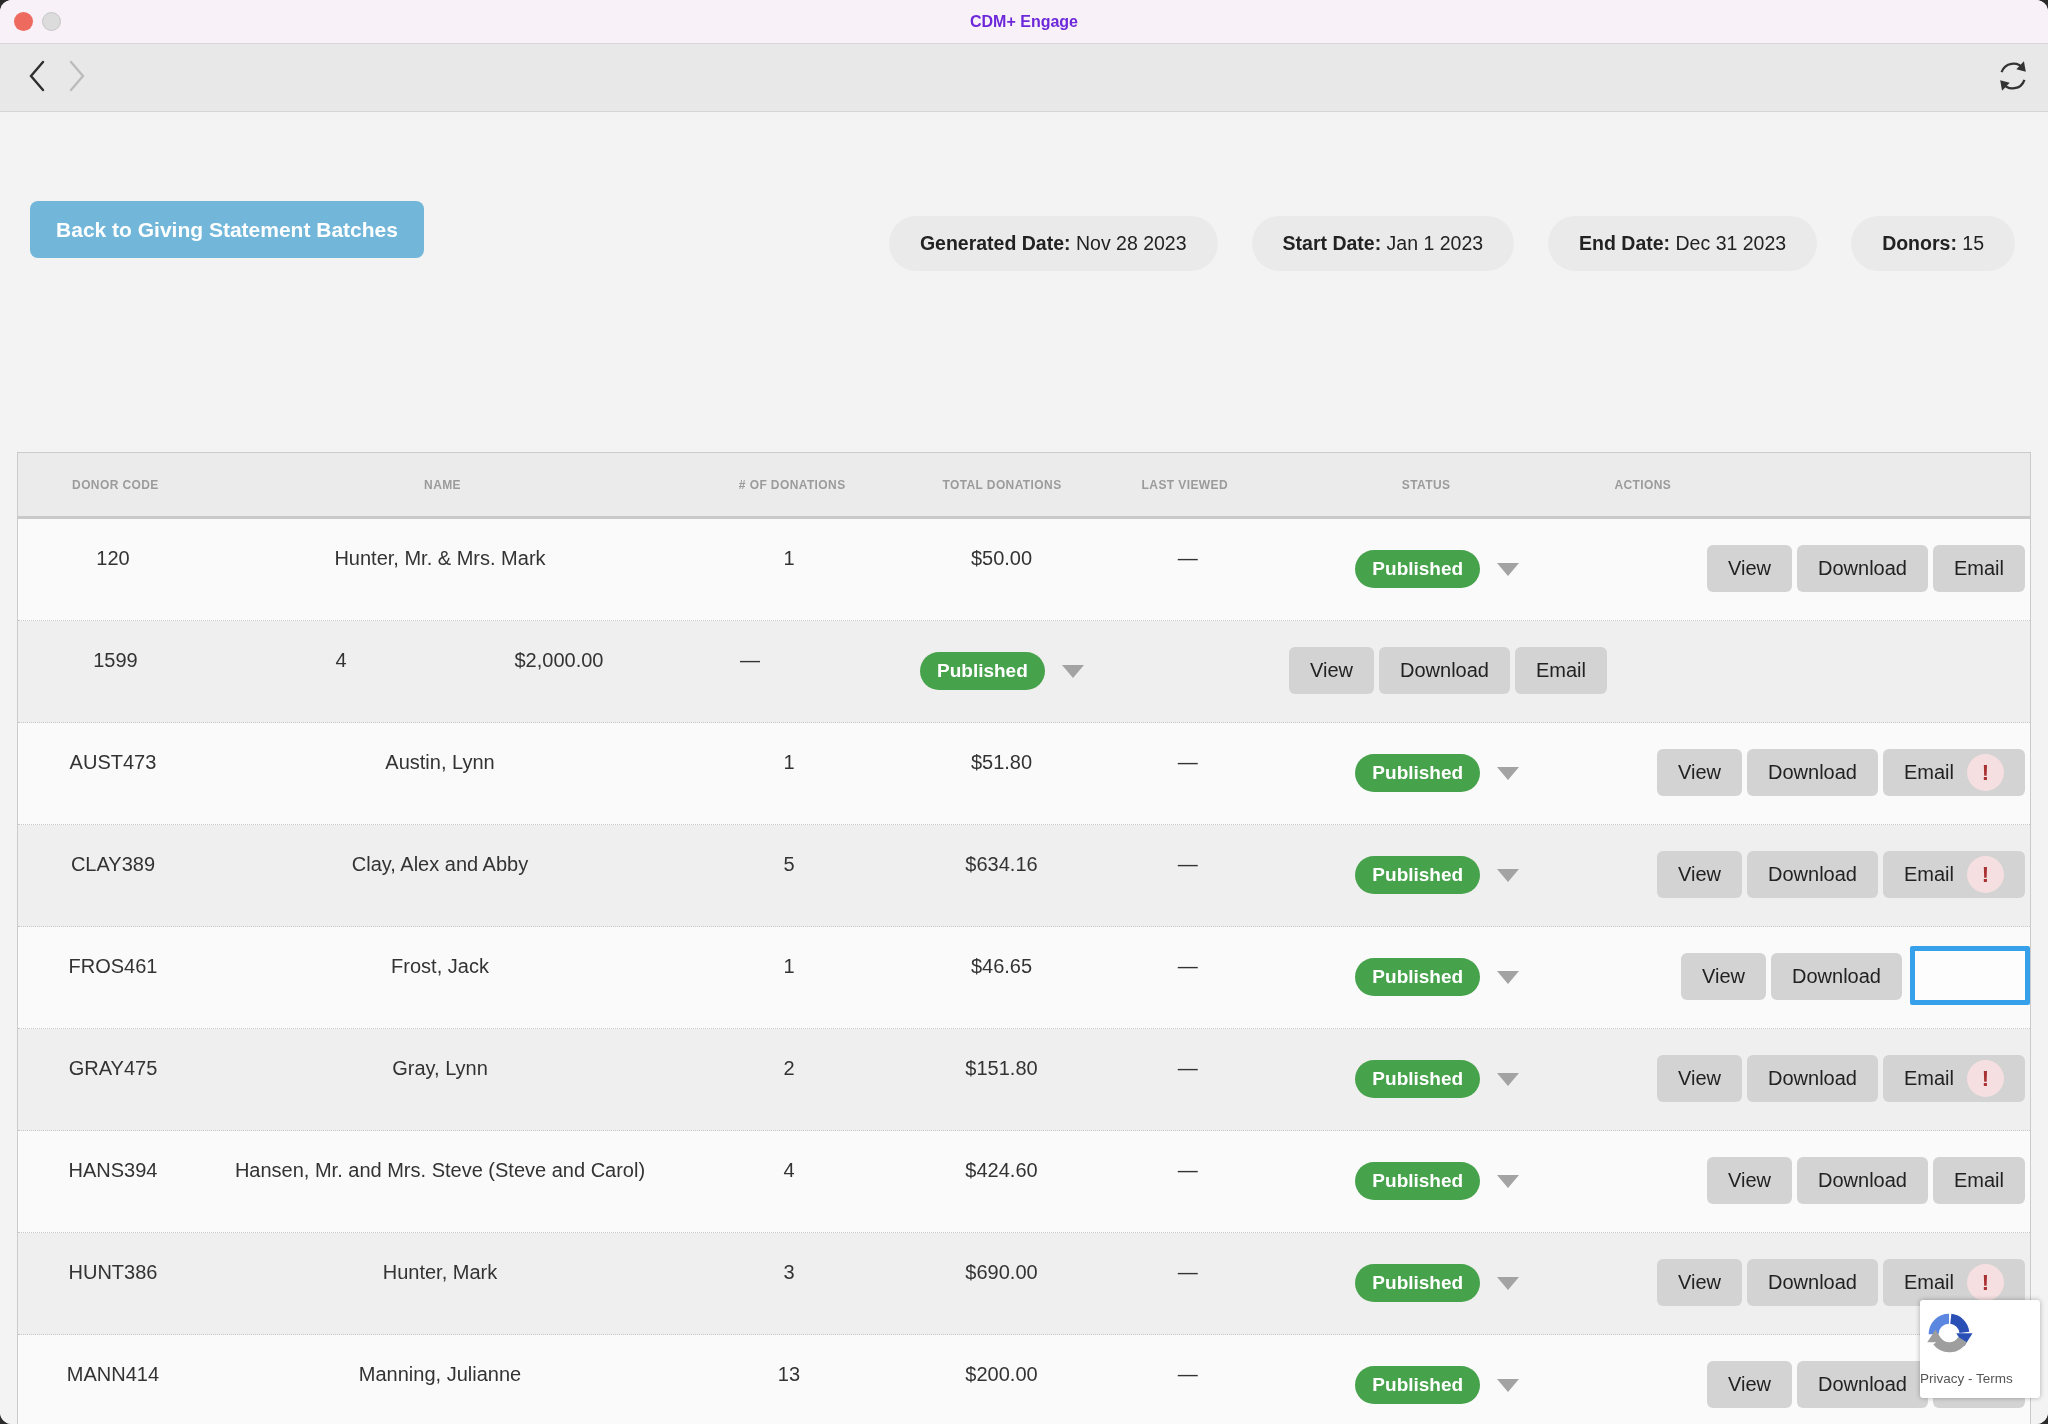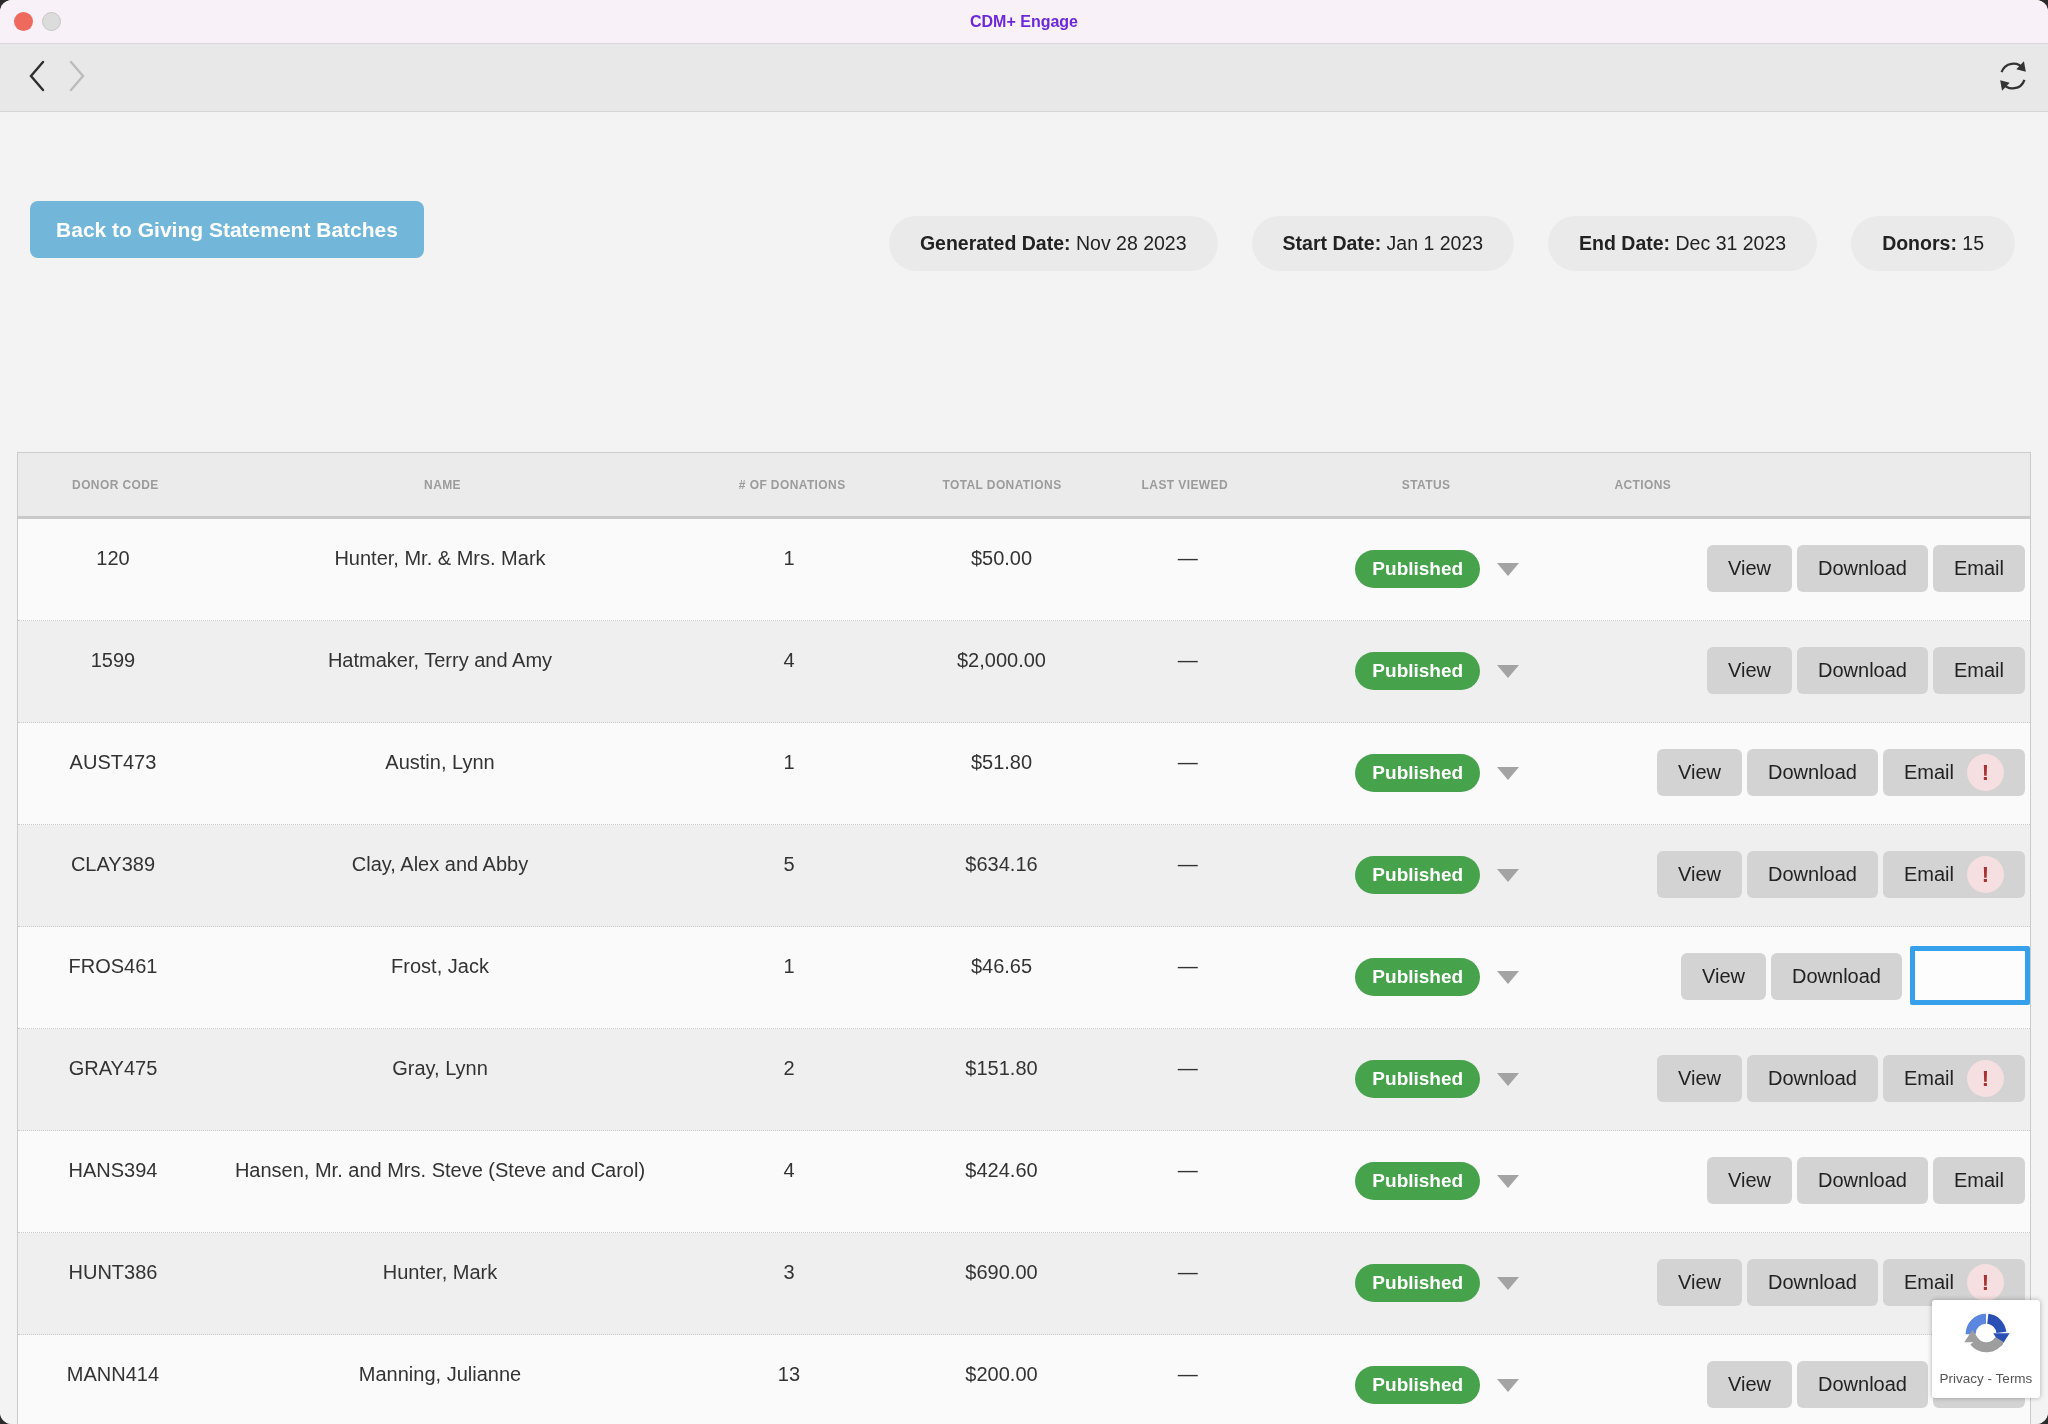--- a/index.html
+++ b/index.html
@@ -63,22 +63,22 @@
     border-top:13px solid #a3a3a3; margin-left:17px; margin-top:13px; cursor:pointer;}
 
   .td.actions{display:flex; justify-content:flex-end; padding-left:13px; padding-top:26px; align-items:flex-start;}
   .abtn{height:47px; background:#d3d3d3; border:none; border-radius:6px; font-size:20px; color:#222;
     padding:0 21px; margin-right:5px; cursor:pointer; font-family:inherit; display:flex; align-items:center;}
   .abtn .bang{width:37px; height:37px; border-radius:50%; background:#f5dfe1; color:#a83232; font-weight:bold;
     font-size:22px; line-height:37px; text-align:center; margin-left:13px; display:inline-block;}
   .sel-box{width:120px; height:59px; background:#fdfdfd; border:5px solid var(--selection-blue); border-radius:2px; margin-left:3px; margin-top:-7px; cursor:pointer;}
 
   
-  .recaptcha{position:absolute; right:8px; top:1188px; width:108px; height:98px; background:#fff; border-radius:3px;
-    box-shadow:0 0 5px rgba(0,0,0,.3); text-align:center; z-index:5;}
+  .recaptcha{position:absolute; right:8px; top:1188px; width:120px; height:98px; background:#fff; border-radius:3px;
+    box-shadow:0 0 5px rgba(0,0,0,.3); z-index:5;}
   .recaptcha svg{margin-top:7px;}
   .recaptcha .terms{font-size:13.5px; color:#555; margin-top:2px;}
 </style>
 </head>
 <body>
 
 <div class="window">
 
   <div class="titlebar">
     <div class="traffic">
@@ -159,21 +159,20 @@
           <button class="abtn">View</button>
           <button class="abtn">Download</button>
           <button class="abtn">
               <span>Email</span>
             </button>
         </div>
       </div>
 
       <div class="tr even">
         <div class="td c1">1599</div>
-        <div class="td c2">Hatmaker, Terry and Amy</div>
         <div class="td c3">4</div>
         <div class="td c4">$2,000.00</div>
         <div class="td c5">—</div>
         <div class="td c6 status">
             <span class="badge">Published</span>
             <span class="caret"></span>
           </div>
         <div class="td c7 actions">
           <button class="abtn">View</button>
           <button class="abtn">Download</button>

